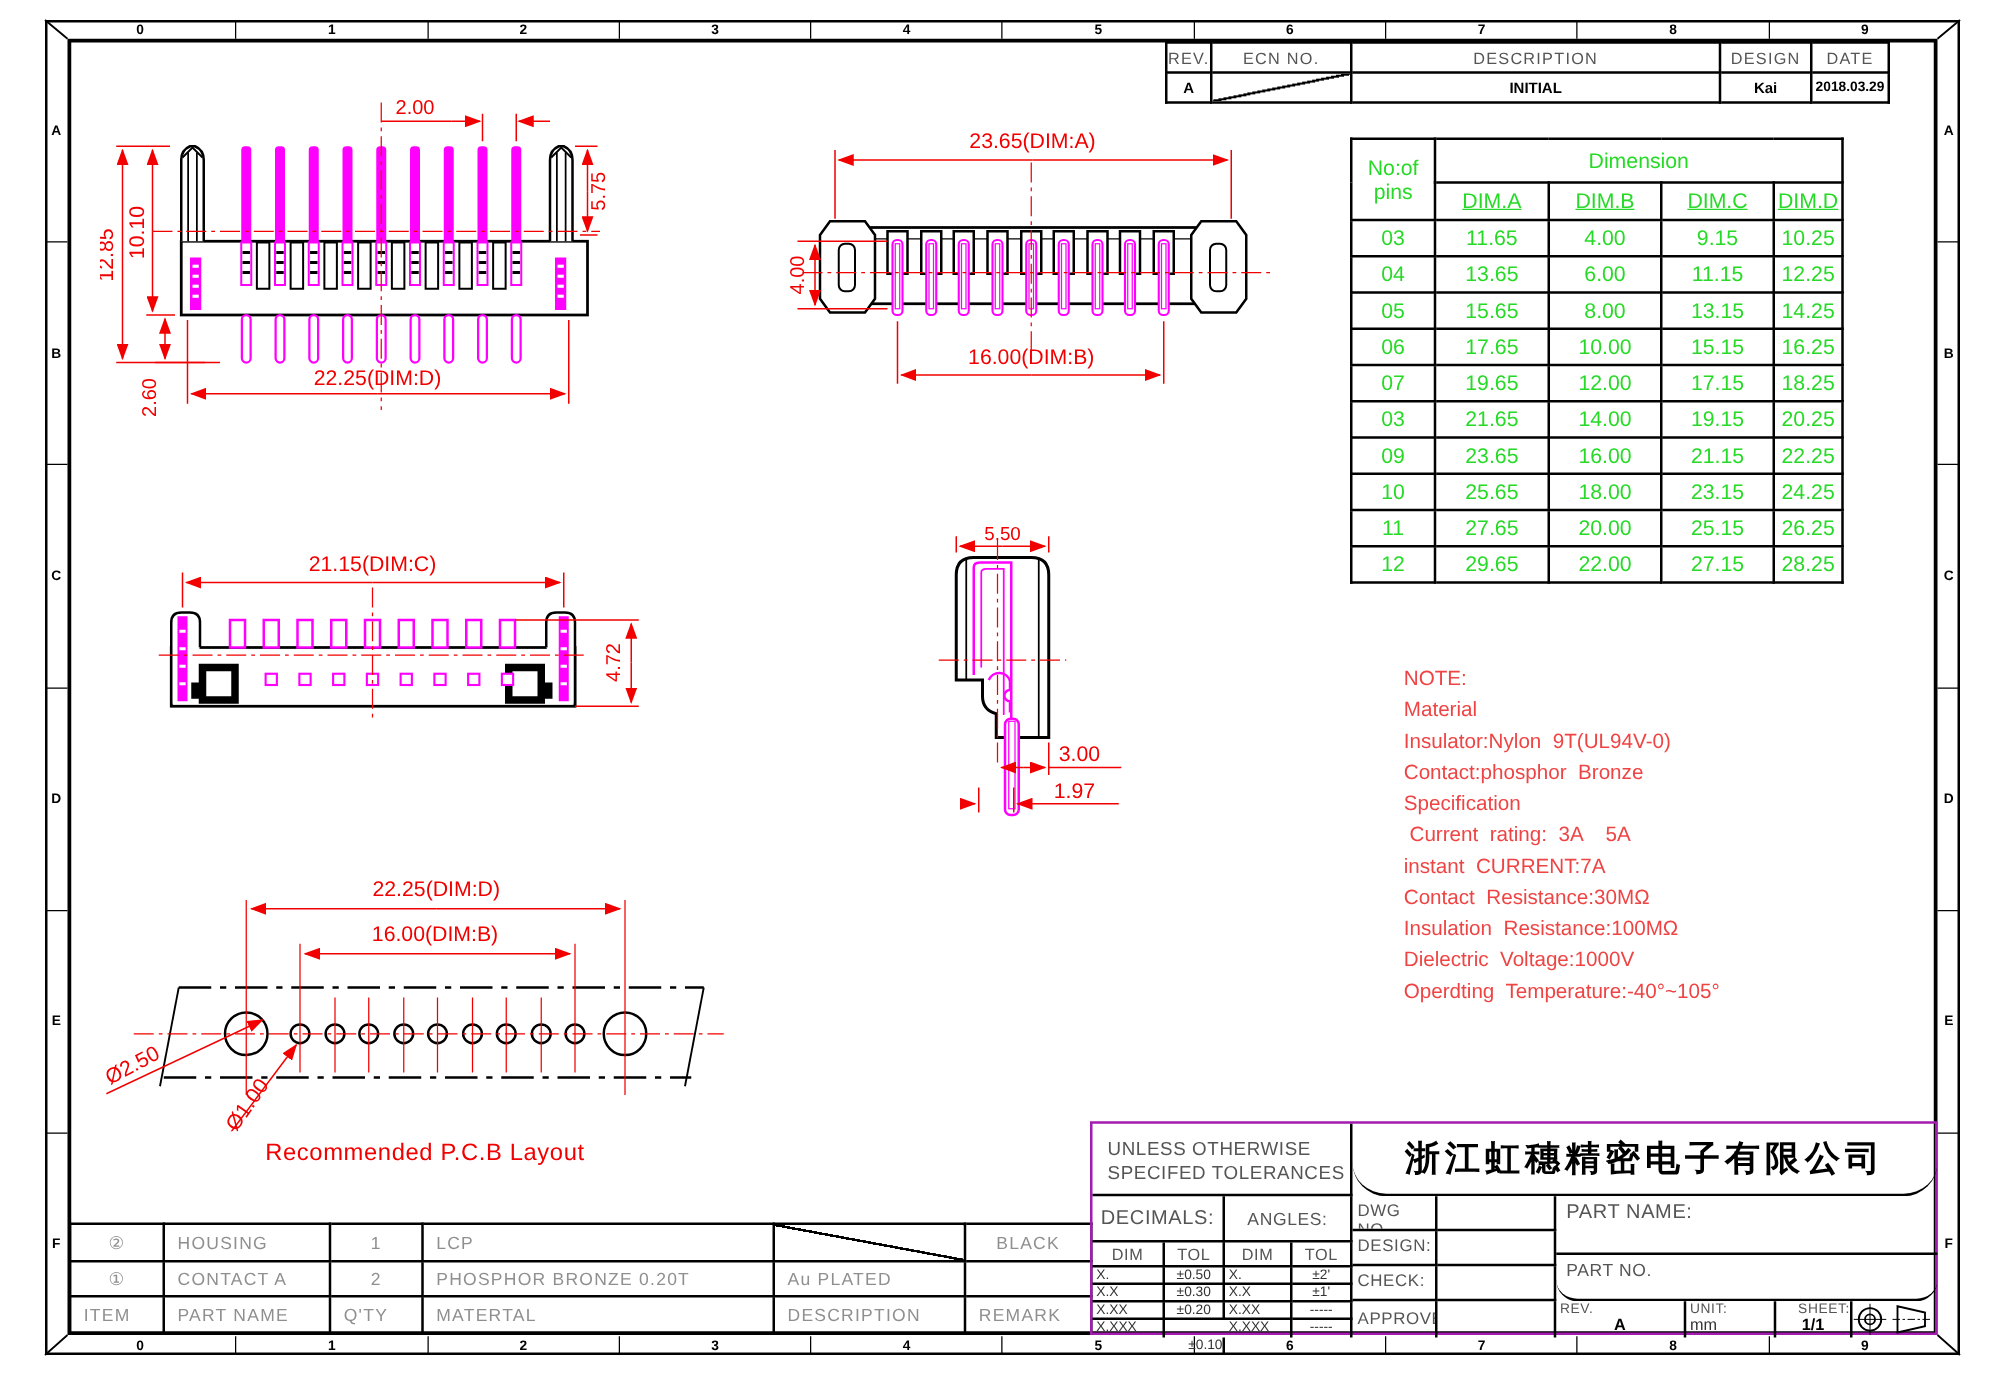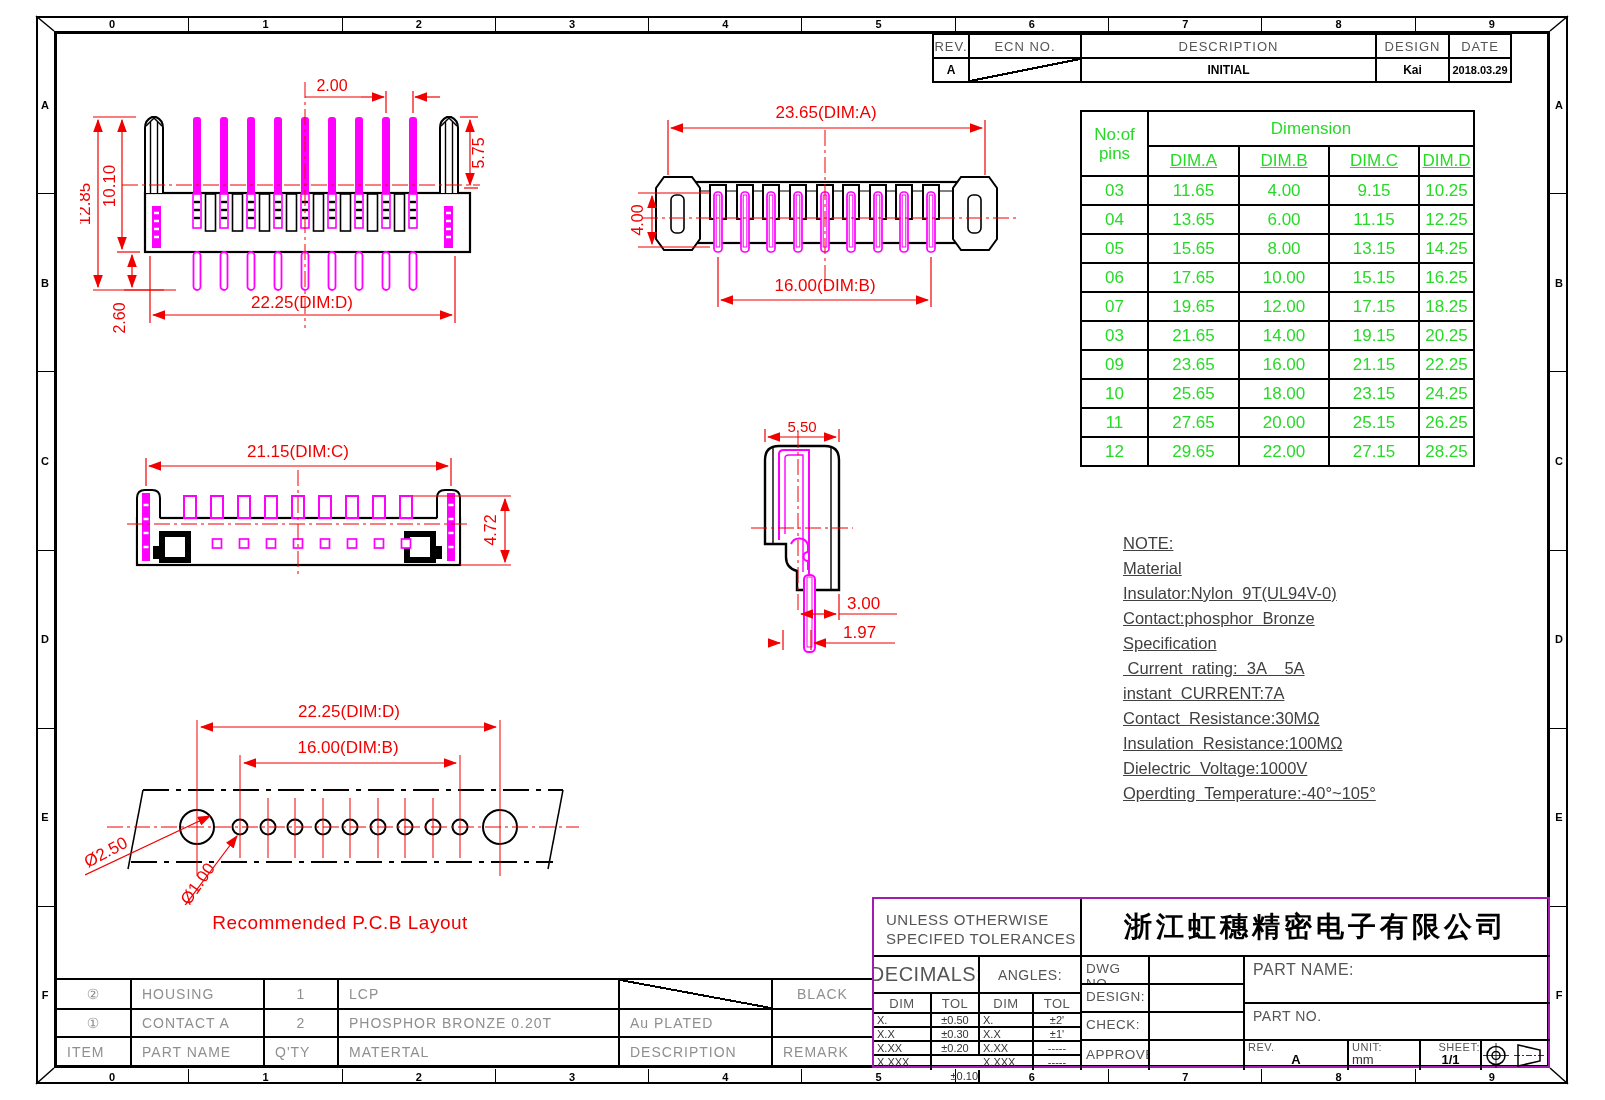--- a/index.html
+++ b/index.html
@@ -28,21 +28,21 @@
   .diag-down{background:linear-gradient(to bottom right,transparent calc(50% - 1px),#000 calc(50% - 1px),#000 calc(50% + 1px),transparent calc(50% + 1px));}
   .diag-up{background:linear-gradient(to top right,transparent calc(50% - 1px),#000 calc(50% - 1px),#000 calc(50% + 1px),transparent calc(50% + 1px));}
   
   .dimtab{left:1080px;top:110px;border-collapse:collapse;table-layout:fixed;color:#27da27;}
   .dimtab td,.dimtab th{border:2.5px solid #000;font-weight:normal;font-size:17px;text-align:center;padding:0;}
   .dimtab thead tr:first-child{height:35px;}
   .dimtab thead tr:nth-child(2){height:30px;text-decoration:underline;}
   .dimtab tbody tr{height:29px;}
   .pins-h{text-align:left;padding-left:4px;line-height:19px;font-size:17px;}
   
-  .notes{left:1123px;top:531px;width:430px;color:#404040;text-decoration:underline;}
+  .notes{left:1123px;top:531px;width:430px;color:#ef4444;}
   .note-line{font-size:16.5px;line-height:25px;white-space:pre;}
   
   .partstab{left:55px;top:978px;border-collapse:collapse;table-layout:fixed;color:#8f8f8f;}
   .partstab td,.partstab th{border:2px solid #000;font-weight:normal;font-size:14px;
       letter-spacing:1px;padding:0 0 0 10px;text-align:left;overflow:hidden;}
   .partstab .ctr{text-align:center;padding:0;}
   .partstab tr:nth-child(1){height:30px;}
   .partstab tr:nth-child(2){height:28px;}
   .partstab tr:nth-child(3){height:30px;}
   
@@ -605,23 +605,23 @@
         <th>REMARK</th>
       </tr>
 </tbody>
   </table>
 
 <div class="abs tblock">
   <div class="tcell lab" style="left:0;top:0;width:208px;height:58px;font-size:15px;line-height:19px;padding:11px 0 0 12px;">
     <div>UNLESS OTHERWISE</div>
     <div>SPECIFED TOLERANCES</div>
   </div>
-  <div class="tcell company" style="left:208px;top:0;width:468px;height:58px;border-right:none;">浙江虹穗精密电子有限公司</div>
-
-  <div class="tcell lab" style="left:0;top:58px;width:106px;height:37px;font-size:20px;display:flex;align-items:center;justify-content:center;">DECIMALS:</div>
+  <div class="tcell company" style="left:208px;top:0;width:468px;height:58px;border-right:none;border-radius:27px;">浙江虹穗精密电子有限公司</div>
+
+  <div class="tcell lab" style="left:0;top:58px;width:106px;height:37px;font-size:16px;display:flex;align-items:center;justify-content:center;">DECIMALS:</div>
   <div class="tcell lab" style="left:106px;top:58px;width:102px;height:37px;font-size:14px;display:flex;align-items:center;justify-content:center;">ANGLES:</div>
 
   <div class="tcell lab" style="left:0;top:95px;width:58px;height:20px;font-size:13px;text-align:center;line-height:20px;">DIM</div>
   <div class="tcell lab" style="left:58px;top:95px;width:48px;height:20px;font-size:13px;text-align:center;line-height:20px;">TOL</div>
   <div class="tcell lab" style="left:106px;top:95px;width:54px;height:20px;font-size:13px;text-align:center;line-height:20px;">DIM</div>
   <div class="tcell lab" style="left:160px;top:95px;width:48px;height:20px;font-size:13px;text-align:center;line-height:20px;">TOL</div>
 
   <div class="tcell tolval" style="left:0;top:115px;width:58px;height:14px;padding-left:3px;line-height:13px;">X.</div>
   <div class="tcell tolval" style="left:58px;top:115px;width:48px;height:14px;text-align:center;line-height:13px;">±0.50</div>
   <div class="tcell tolval" style="left:0;top:129px;width:58px;height:14px;padding-left:3px;line-height:13px;">X.X</div>
@@ -643,21 +643,21 @@
   <div class="tcell lab" style="left:208px;top:58px;width:68px;height:28px;font-size:13.5px;padding:4px 0 0 4px;">DWG NO.</div>
   <div class="tcell" style="left:276px;top:58px;width:95px;height:28px;"></div>
   <div class="tcell lab" style="left:208px;top:86px;width:68px;height:28px;font-size:13.5px;padding:4px 0 0 4px;">DESIGN:</div>
   <div class="tcell" style="left:276px;top:86px;width:95px;height:28px;"></div>
   <div class="tcell lab" style="left:208px;top:114px;width:68px;height:28px;font-size:13.5px;padding:4px 0 0 4px;">CHECK:</div>
   <div class="tcell" style="left:276px;top:114px;width:95px;height:28px;"></div>
   <div class="tcell lab" style="left:208px;top:142px;width:68px;height:29px;font-size:13.5px;padding:6px 0 0 4px;border-bottom:none;">APPROVED</div>
   <div class="tcell" style="left:276px;top:142px;width:95px;height:29px;border-bottom:none;"></div>
 
   <div class="tcell lab" style="left:371px;top:58px;width:305px;height:47px;font-size:16px;padding:4px 0 0 8px;border-right:none;">PART NAME:</div>
-  <div class="tcell lab" style="left:371px;top:105px;width:305px;height:37px;font-size:14px;padding:4px 0 0 8px;border-right:none;">PART NO.</div>
+  <div class="tcell lab" style="left:371px;top:105px;width:305px;height:37px;font-size:14px;padding:4px 0 0 8px;border-right:none;border-radius:17px;">PART NO.</div>
 
   <div class="tcell" style="left:371px;top:142px;width:104px;height:29px;border-bottom:none;text-align:center;">
     <div class="lab" style="font-size:11px;line-height:12px;text-align:left;padding-left:3px;">REV.</div>
     <div style="font-size:13px;font-weight:bold;line-height:14px;">A</div>
   </div>
   <div class="tcell" style="left:475px;top:142px;width:72px;height:29px;border-bottom:none;">
     <div class="lab" style="font-size:11px;line-height:12px;padding-left:3px;">UNIT:</div>
     <div style="font-size:13px;line-height:14px;padding-left:3px;color:#333;">mm</div>
   </div>
   <div class="tcell" style="left:547px;top:142px;width:61px;height:29px;border-bottom:none;text-align:center;">

